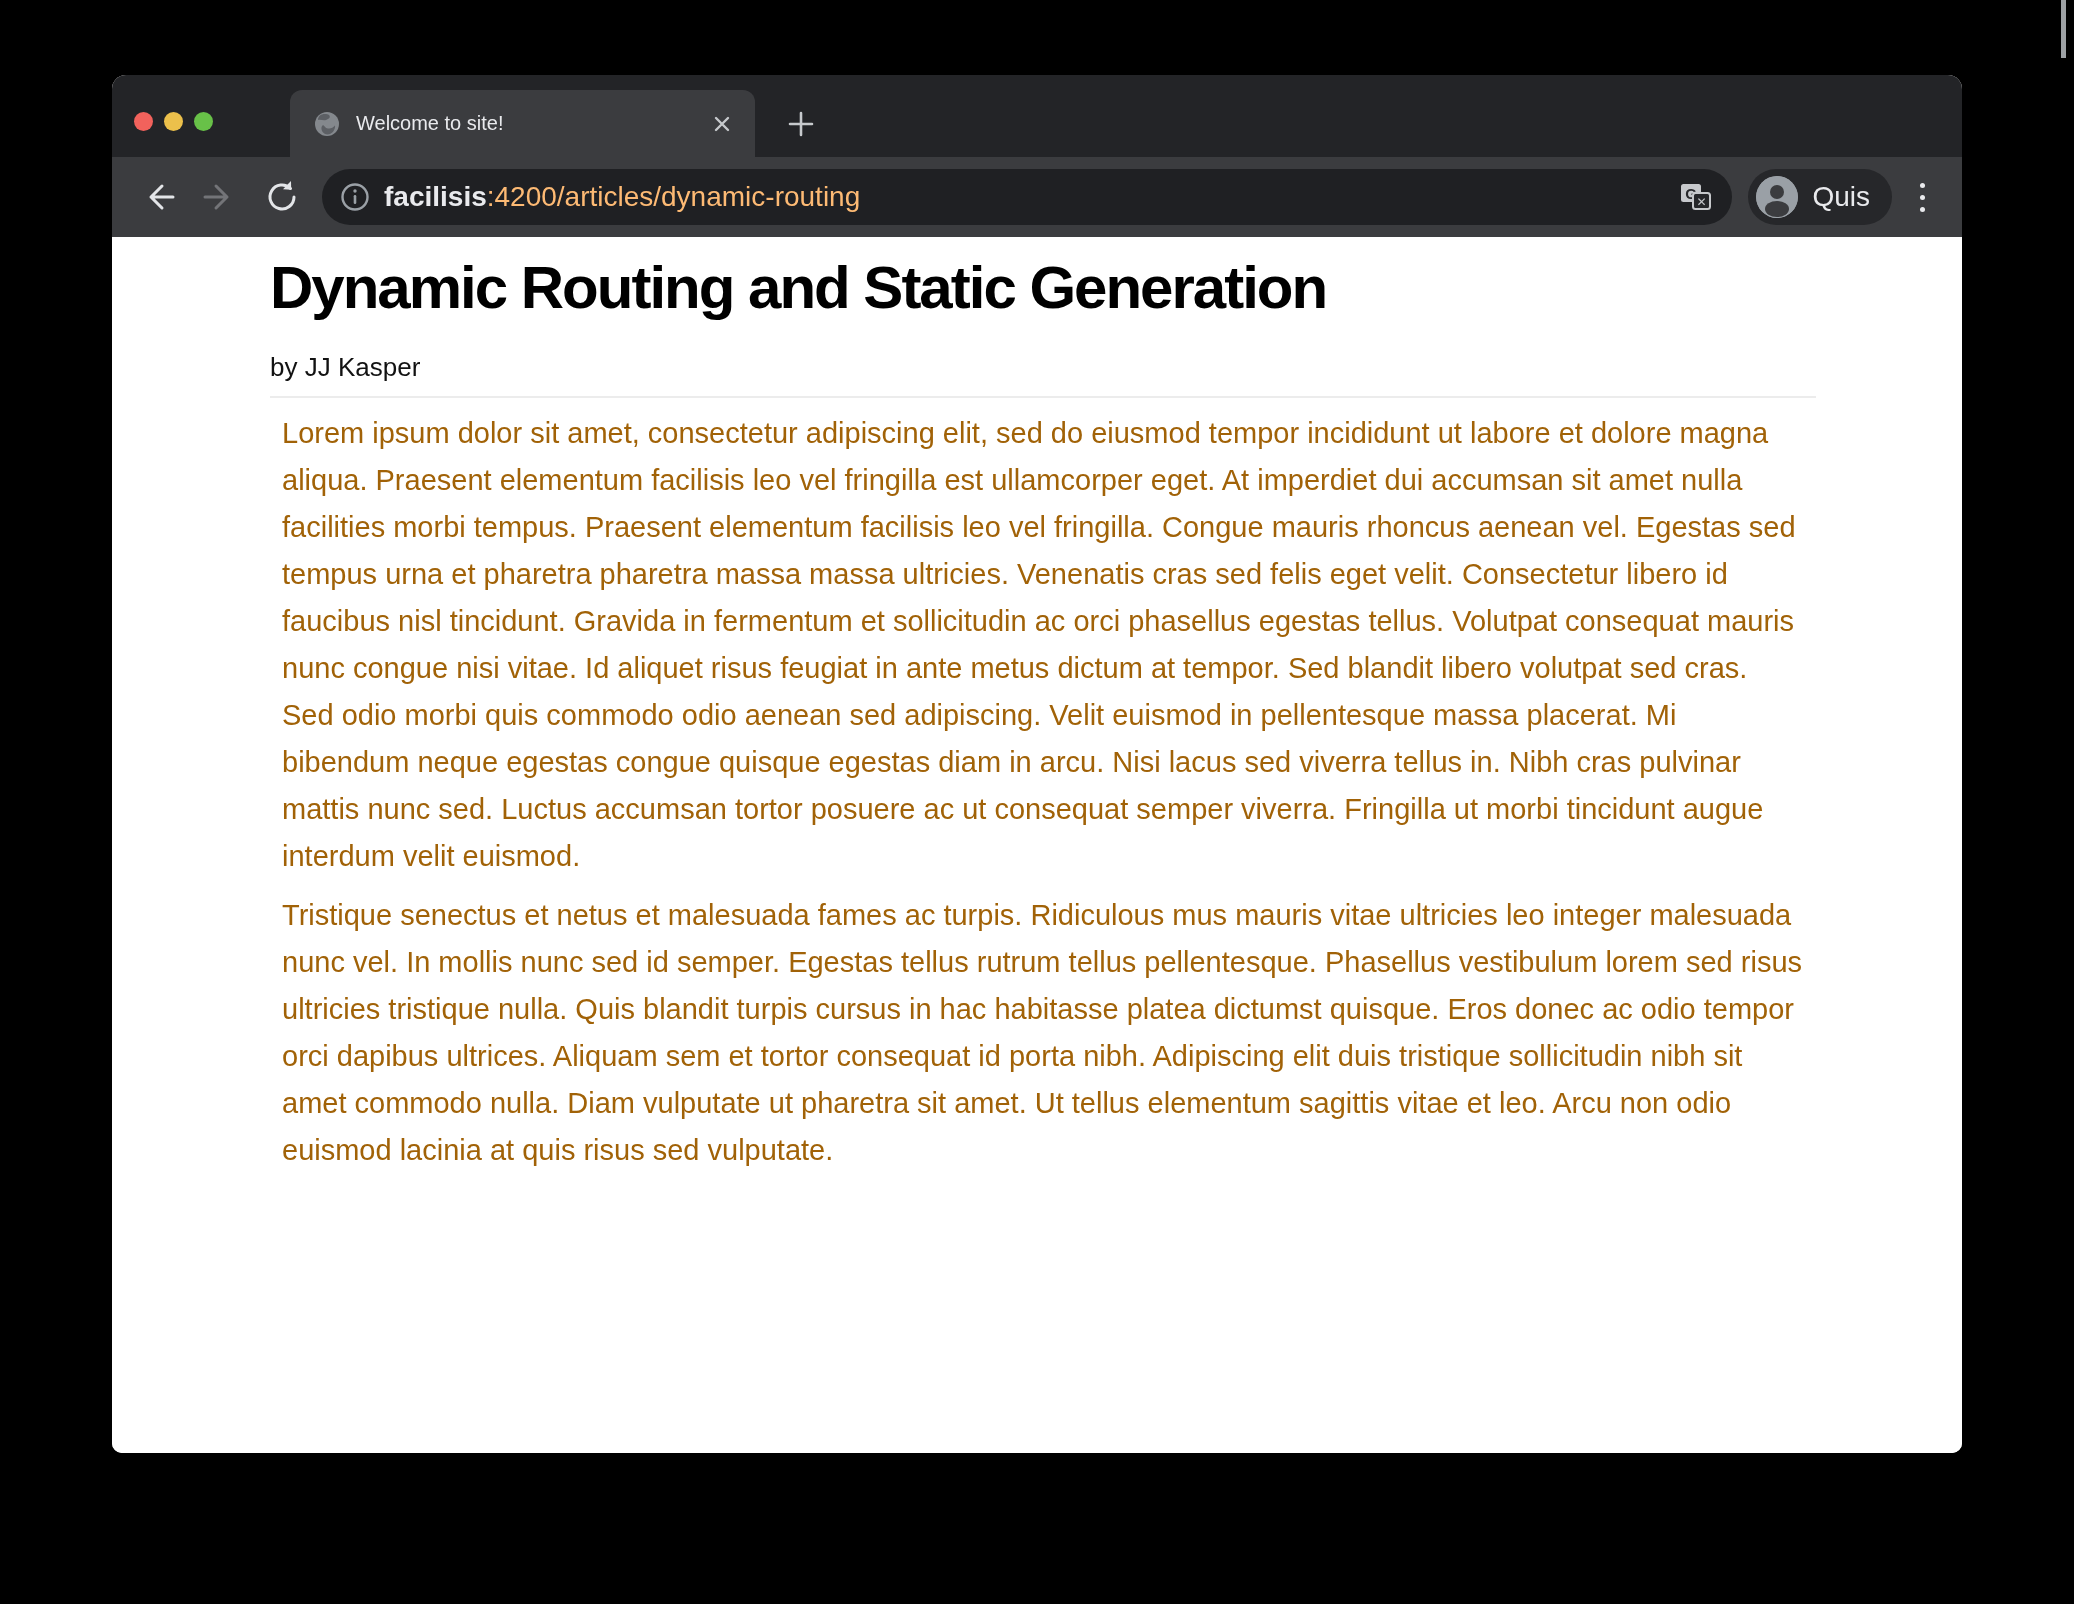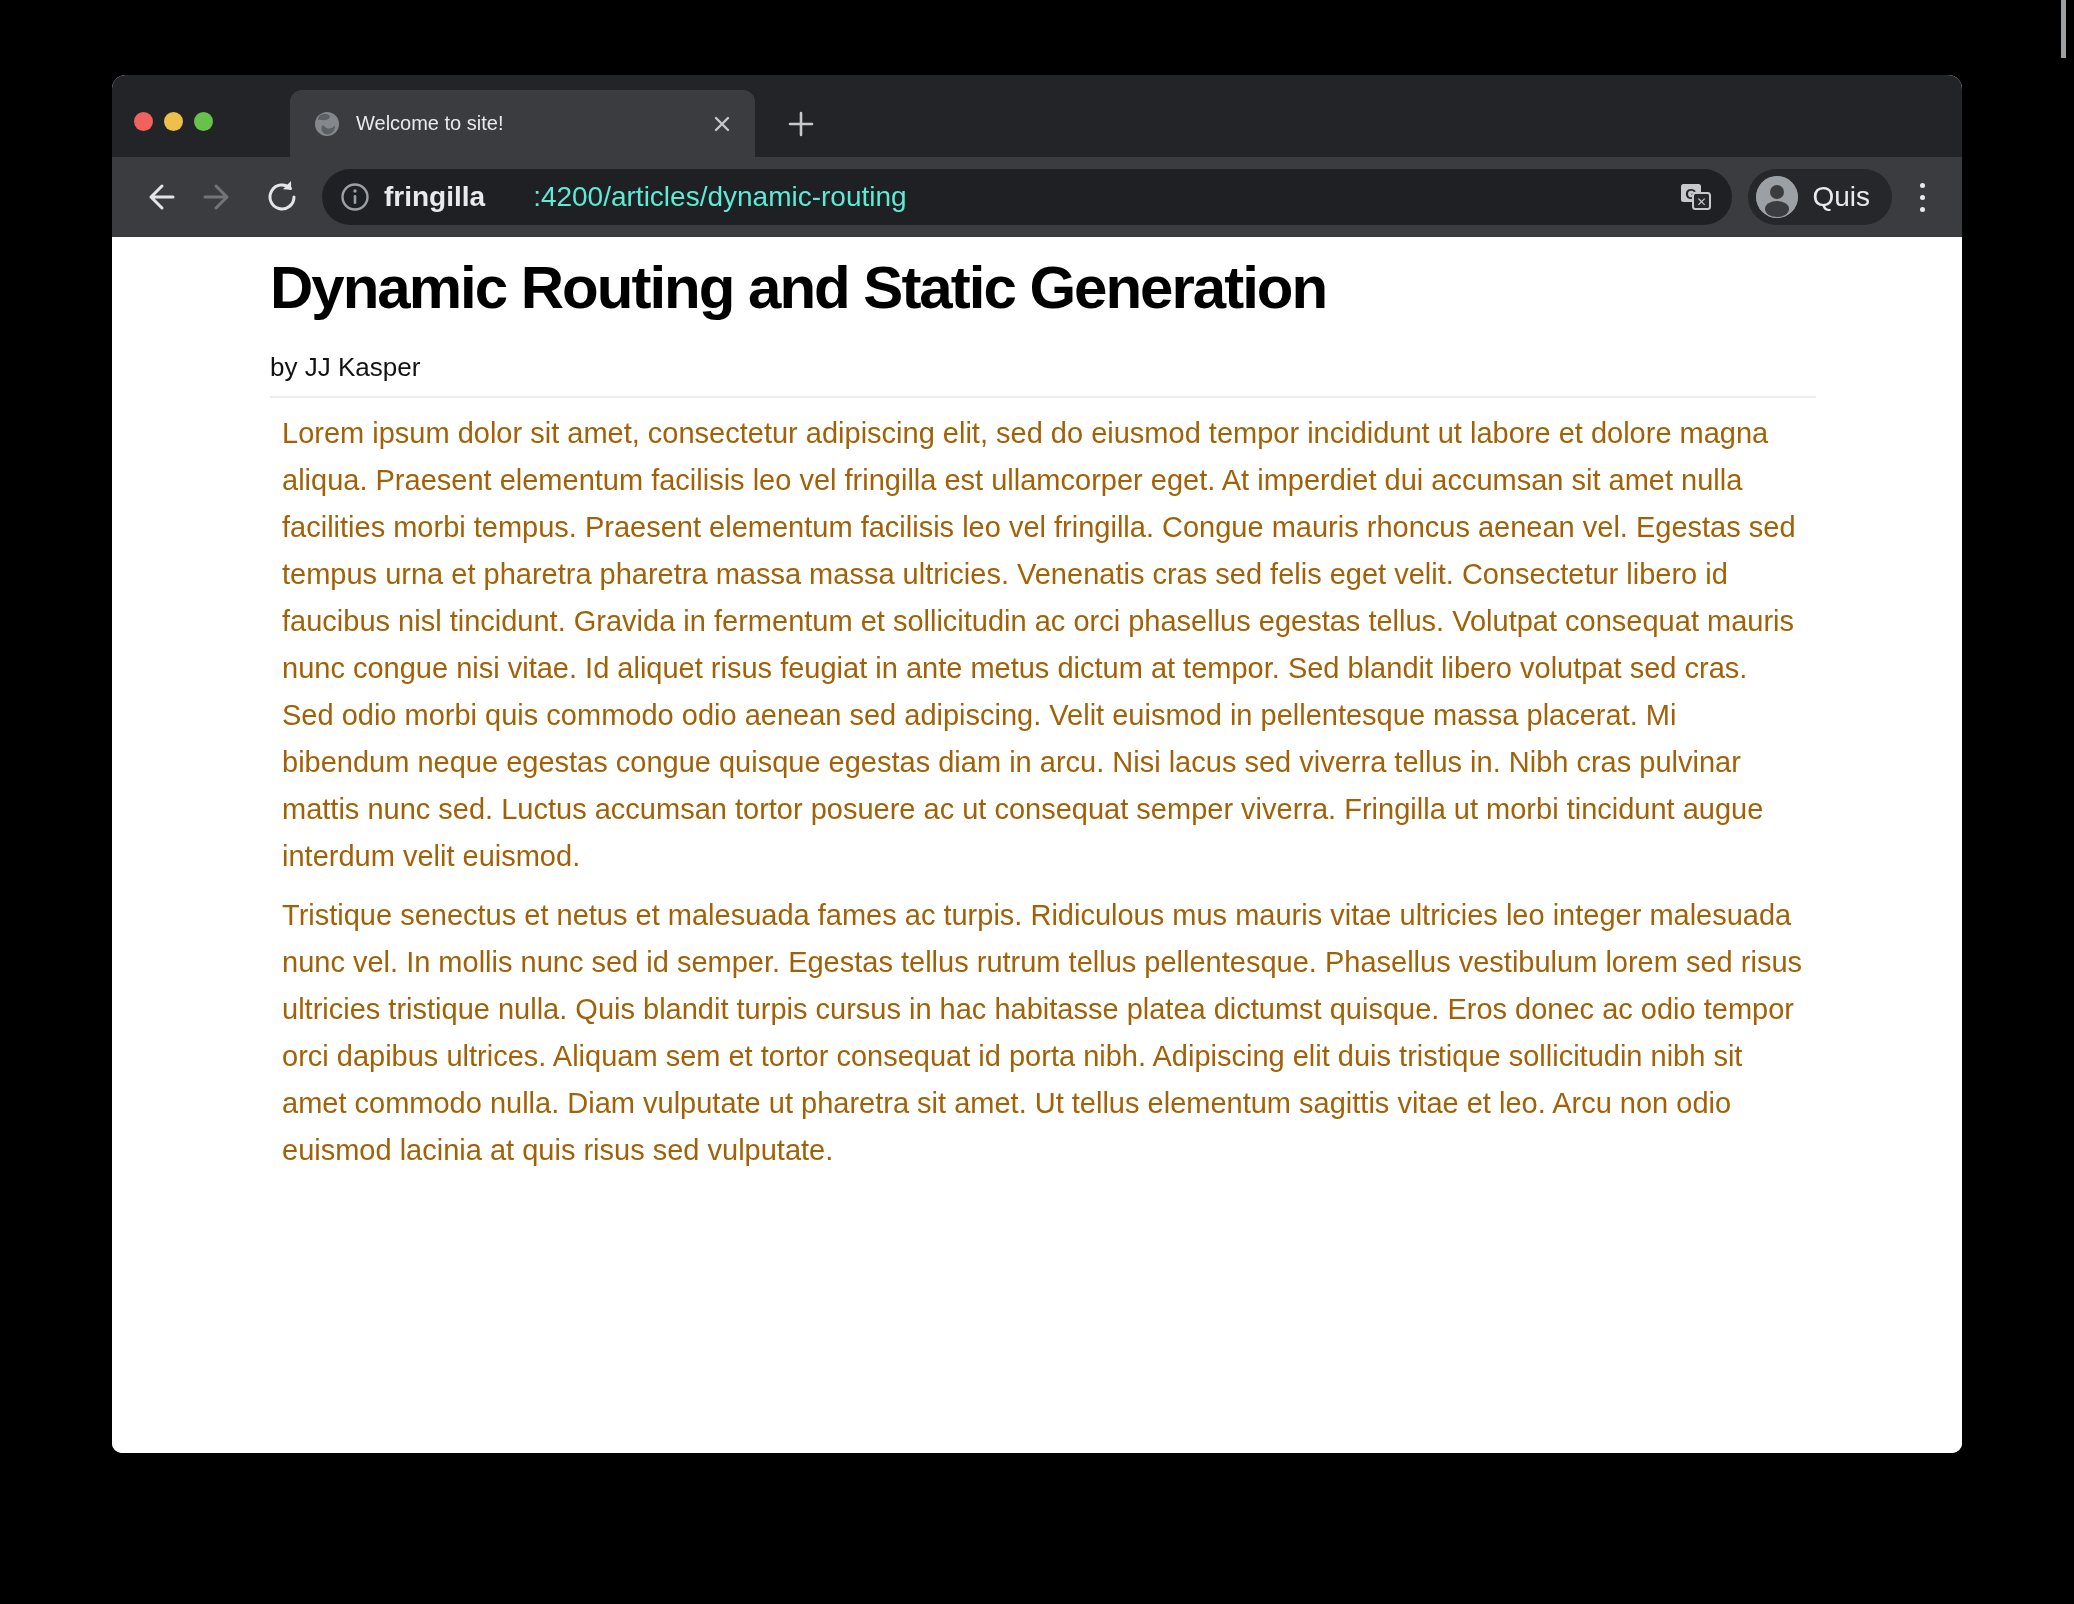--- a/index.html
+++ b/index.html
@@ -31,21 +31,21 @@
   
   .toolbar{height:80px;background:#3b3c3f;display:flex;align-items:center;
     padding:0 20px 0 26px;flex:0 0 auto;}
   .nav-btn{width:40px;height:40px;display:flex;align-items:center;justify-content:center;
     border-radius:50%;flex:0 0 auto;cursor:pointer;}
   .nav-btn + .nav-btn{margin-left:22px;}
   .omnibox{flex:1;height:56px;margin:0 16px 0 20px;background:#1f2023;border-radius:28px;
     display:flex;align-items:center;padding:0 18px 0 18px;min-width:0;cursor:text;}
   .url{margin-left:14px;font-size:28px;white-space:nowrap;overflow:hidden;flex:1;min-width:0;}
   .url-host{color:#e9eaed;font-weight:bold;}
-  .url-path{color:#5eead4;margin-left:48px;}
+  .url-path{color:#fdba74;}
   .translate-btn{flex:0 0 auto;width:36px;height:36px;display:flex;align-items:center;justify-content:center;cursor:pointer;}
   .profile-pill{flex:0 0 auto;height:56px;background:#26272a;border-radius:28px;
     display:flex;align-items:center;padding:0 22px 0 8px;cursor:pointer;}
   .avatar{width:42px;height:42px;border-radius:50%;background:#9aa0a6;overflow:hidden;flex:0 0 auto;}
   .profile-label{color:#e9eaed;font-size:28px;margin-left:14px;}
   .menu-btn{flex:0 0 auto;width:40px;height:44px;margin-left:10px;display:flex;flex-direction:column;
     align-items:center;justify-content:center;gap:7px;cursor:pointer;}
   .menu-dot{width:5px;height:5px;border-radius:50%;background:#e9eaed;}
 
   
@@ -112,21 +112,21 @@
       </div>
 
       <div class="omnibox">
         <span style="display:flex;">
           <svg viewBox="0 0 30 30" width="30" height="30">
             <circle cx="15" cy="15" r="12.5" stroke="#9aa0a6" stroke-width="2.4" fill="none"></circle>
             <rect x="13.7" y="13" width="2.6" height="9" rx="1.3" fill="#9aa0a6"></rect>
             <circle cx="15" cy="9" r="1.7" fill="#9aa0a6"></circle>
           </svg>
         </span>
-        <span class="url"><span class="url-host">fringilla</span><span class="url-path">:4200/articles/dynamic-routing</span></span>
+        <span class="url"><span class="url-host">facilisis</span><span class="url-path">:4200/articles/dynamic-routing</span></span>
         <span class="translate-btn">
           <svg viewBox="0 0 36 36" width="36" height="36">
             <rect x="3" y="5" width="20" height="18" rx="2.5" fill="#c7c9cc"></rect>
             <text x="13" y="20" font-size="15" font-weight="bold" fill="#26272a" text-anchor="middle" font-family="Liberation Sans, sans-serif">G</text>
             <rect x="15" y="14" width="17" height="16" rx="2.5" fill="#26272a" stroke="#c7c9cc" stroke-width="2"></rect>
             <text x="23.5" y="26.5" font-size="12" fill="#c7c9cc" text-anchor="middle" font-family="Liberation Sans, sans-serif">✕</text>
           </svg>
         </span>
       </div>
 

